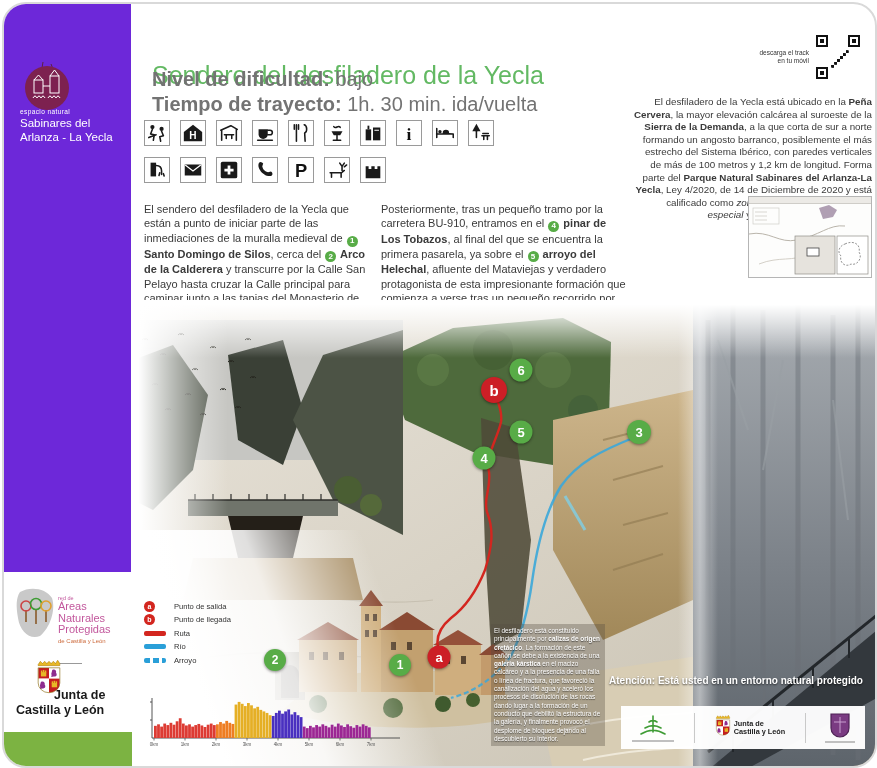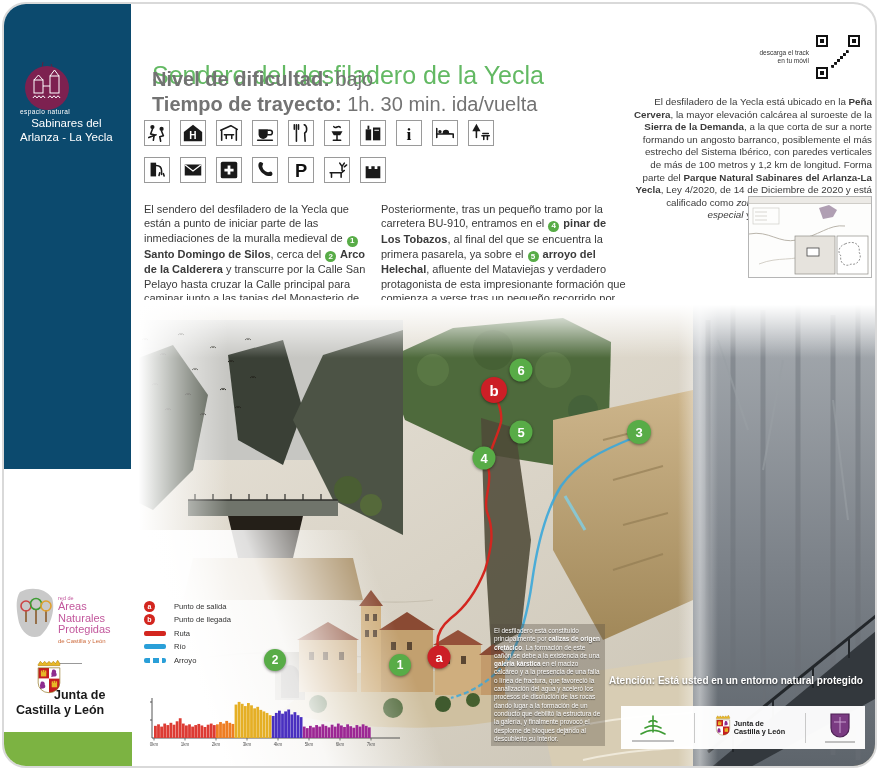--- a/index.html
+++ b/index.html
@@ -1,20 +1,20 @@
 <!DOCTYPE html>
 <html><head>
 <meta charset="utf-8">
 <style>
   html,body{margin:0;padding:0;background:#fff;font-family:"Liberation Sans",sans-serif;}
   .stage{position:relative;width:877px;height:768px;background:#fff;overflow:hidden;}
   .panel{position:absolute;left:2px;top:2px;width:871px;height:762px;border:2px solid #d9d9d9;
          border-radius:24px;overflow:hidden;background:#fff;}
   
-  .sidebar{position:absolute;left:0;top:0;width:127px;height:465px;background:#0c4a6e;text-align:center;}
+  .sidebar{position:absolute;left:0;top:0;width:127px;height:568px;background:#6d28d9;}
   .side-logo{position:absolute;left:17px;top:56px;}
   .side-kicker{position:absolute;left:16px;top:104px;color:#fff;font-size:6.5px;letter-spacing:.4px;}
   .side-name{position:absolute;left:16px;top:113px;color:#fff;font-size:11.5px;line-height:13.5px;}
   
   .title{position:absolute;left:148px;top:26px;font-size:25px;font-weight:400;color:#63b963;margin-top:31px;}
   .meta{position:absolute;left:148px;font-size:20px;color:#737373;}
   .meta .lab{font-weight:700;}
   .qr-wrap{position:absolute;right:14px;top:30px;display:flex;align-items:center;gap:6px;}
   .qr-cap{font-size:6.5px;color:#333;text-align:right;line-height:8px;}
   

